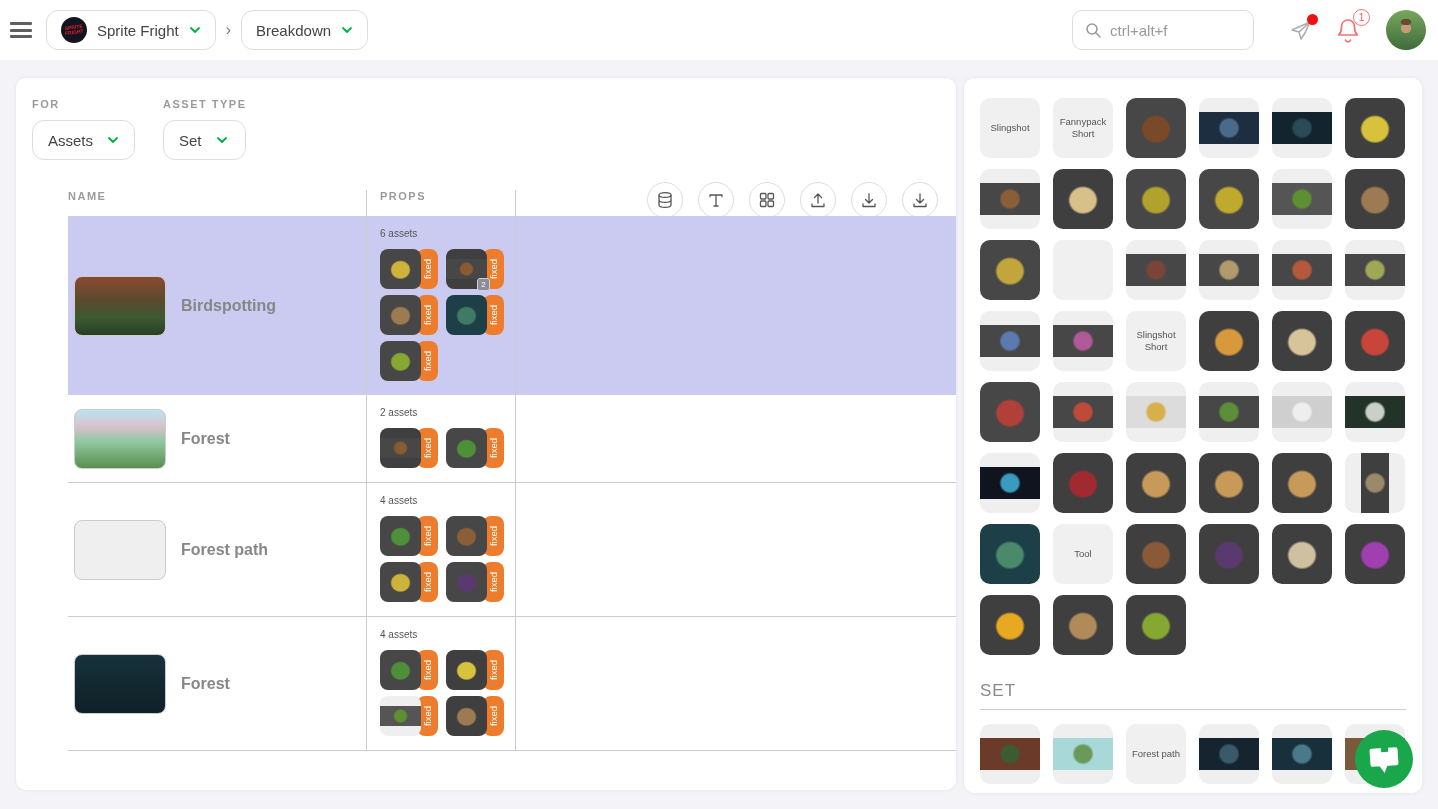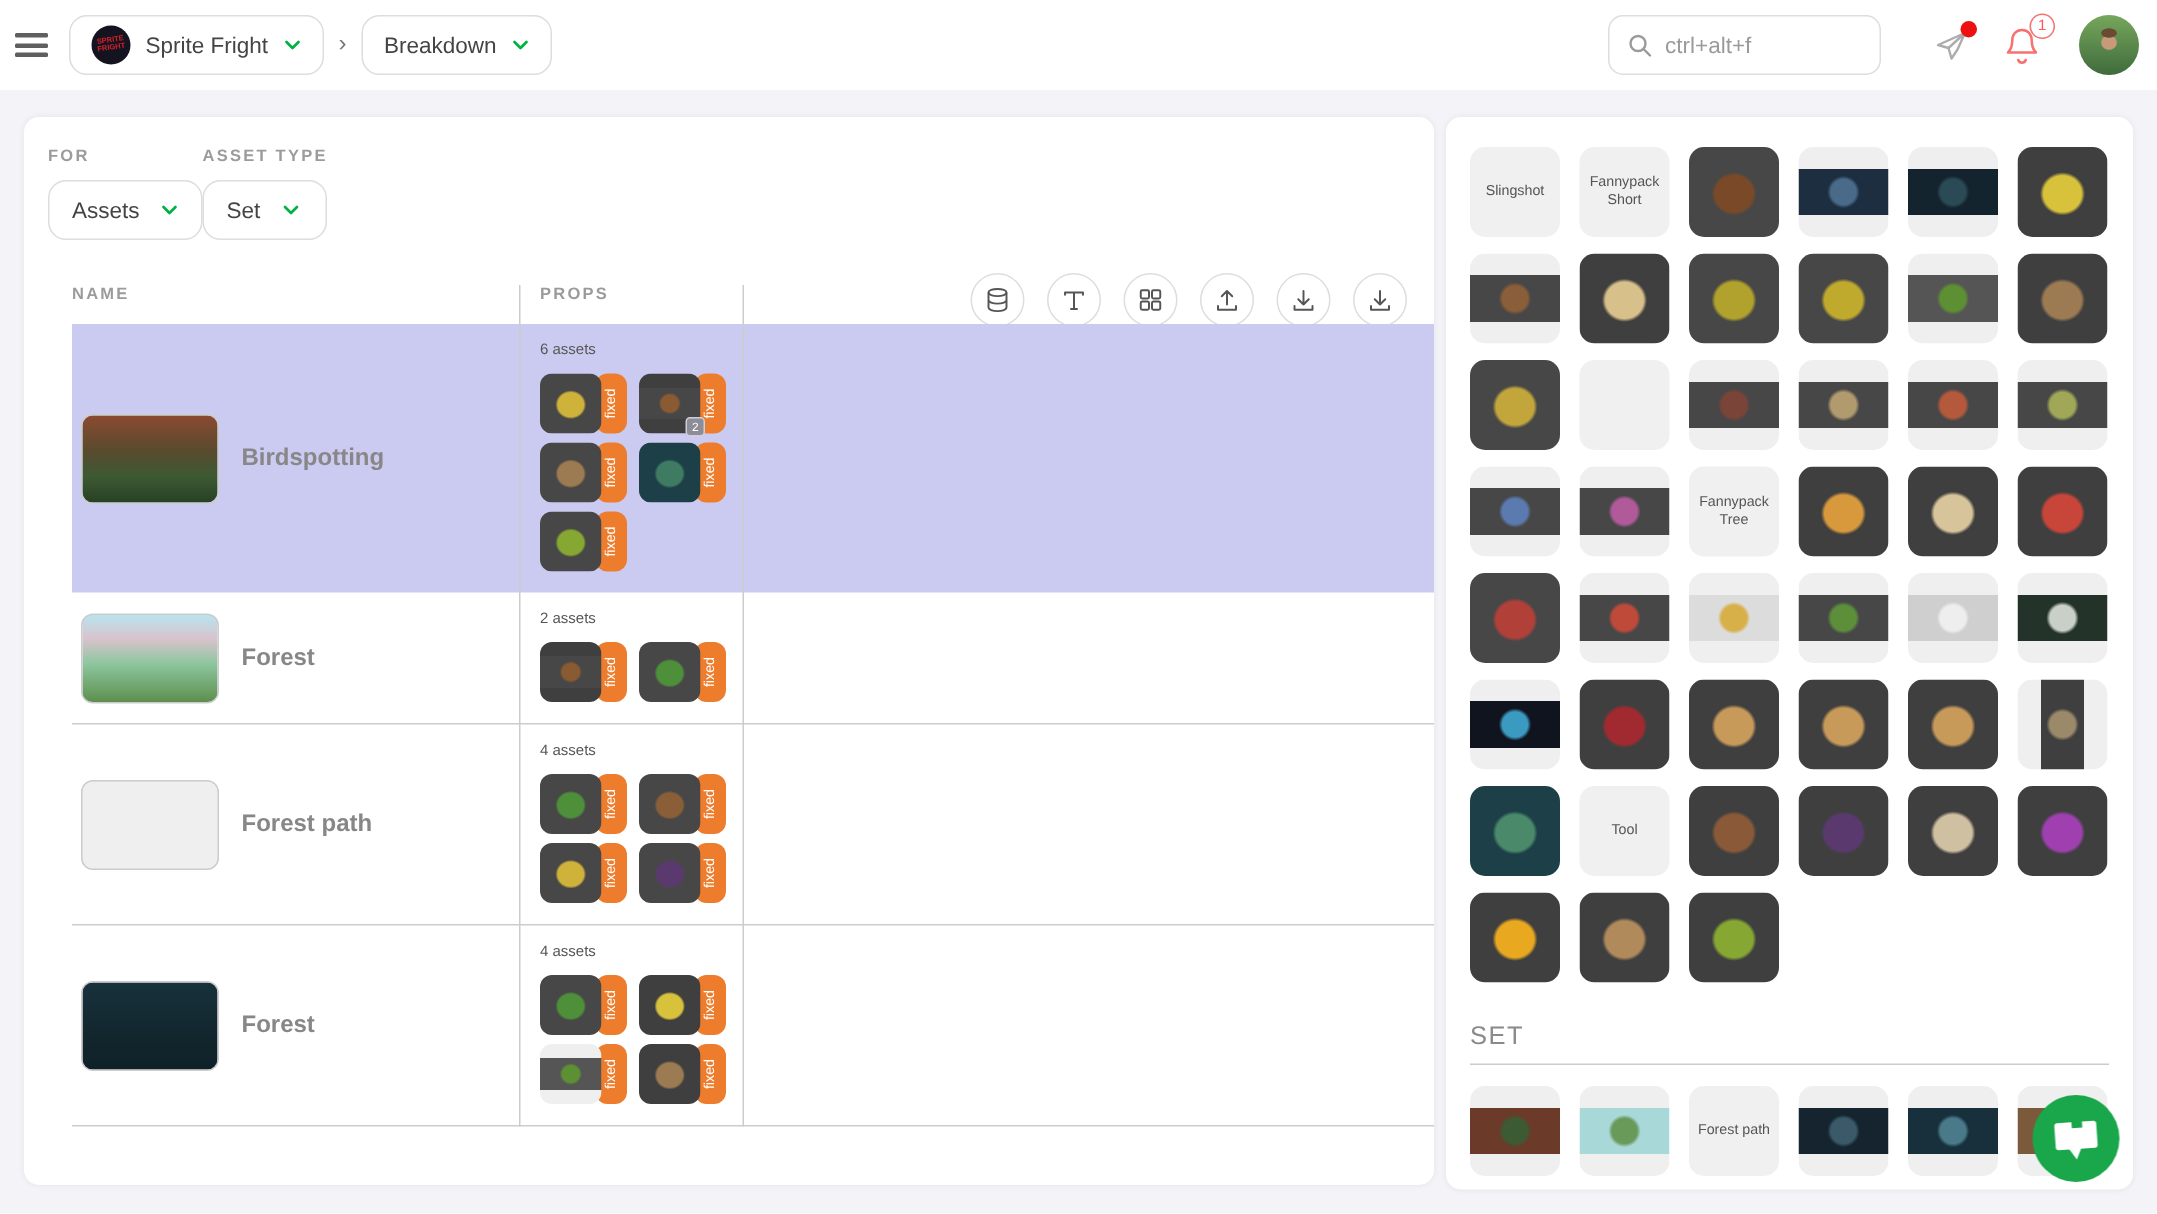--- a/index.html
+++ b/index.html
@@ -28,29 +28,29 @@
                 radial-gradient(closest-side at 50% 46%, #c89a7a 0 24%, transparent 28%),
                 linear-gradient(180deg,#76a75b,#3f6b3c); }
 
   
   .content { display:flex; gap:8px; padding:18px 16px 0 16px; }
   .panel { background:#fff; border-radius:10px; box-shadow:0 0 4px rgba(0,0,0,.07); }
   .main-panel { width:940px; height:712px; padding:20px 0 0 0; position:relative; overflow:hidden; }
   .side-panel { width:458px; height:715px; padding:20px 16px; overflow:hidden; }
 
   
-  .filters { display:flex; padding:0 16px; }
+  .filters { display:flex; gap:28px; padding:0 16px; }
   .filter-label { font-size:11px; font-weight:bold; letter-spacing:1.5px; color:#9b9b9b; margin-bottom:10px; }
   .select { display:flex; align-items:center; gap:14px; border:1px solid #ddd; border-radius:12px; height:40px; padding:0 15px; cursor:pointer; font-size:15px; color:#444; }
 
   .toolbar { position:absolute; top:104px; right:18px; display:flex; gap:15px; }
   .tool-btn { width:36px; height:36px; border:1px solid #ddd; border-radius:50%; background:#fff; display:flex; align-items:center; justify-content:center; cursor:pointer; }
 
   
-  .btable { margin-top:30px; position:relative; }
+  .btable { margin-top:30px; position:relative;margin-left:20px; }
   .thead { display:flex; padding-left:32px; height:26px; }
   .th { font-size:11px; font-weight:bold; letter-spacing:1.5px; color:#9b9b9b; }
   .col-name { width:298px; }
   .col-props { width:149px; padding-left:14px; }
   .vline { position:absolute; top:0; bottom:0; width:1px; background:#ccc; }
   .vline.v1 { left:330px; } .vline.v2 { left:479px; }
   .trow { display:flex; margin-left:32px; width:910px; border-bottom:1px solid #ccc; }
   .trow.first { border-top:0; }
   .trow.selected { background:#cbcbf2; border-bottom:0; }
   .cell-name { width:298px; display:flex; align-items:center; }
@@ -372,21 +372,21 @@
         <div class="tile" style="background: radial-gradient(closest-side at 50% 52%, rgb(156, 122, 82) 0px, rgb(156, 122, 82) 42%, transparent 50%), rgb(63, 63, 63);"></div>
         <div class="tile" style="background: radial-gradient(closest-side at 50% 52%, rgb(194, 166, 60) 0px, rgb(194, 166, 60) 42%, transparent 50%), rgb(71, 71, 71);"></div>
         <div class="tile"></div>
         <div class="tile" style="background: radial-gradient(closest-side, rgb(122, 68, 56) 0px, rgb(122, 68, 56) 28%, transparent 36%), linear-gradient(rgb(239, 239, 239) 0px, rgb(239, 239, 239) 24%, rgb(71, 71, 71) 24%, rgb(71, 71, 71) 76%, rgb(239, 239, 239) 76%);"></div>
         <div class="tile" style="background: radial-gradient(closest-side, rgb(176, 154, 110) 0px, rgb(176, 154, 110) 28%, transparent 36%), linear-gradient(rgb(239, 239, 239) 0px, rgb(239, 239, 239) 24%, rgb(71, 71, 71) 24%, rgb(71, 71, 71) 76%, rgb(239, 239, 239) 76%);"></div>
         <div class="tile" style="background: radial-gradient(closest-side, rgb(181, 89, 60) 0px, rgb(181, 89, 60) 28%, transparent 36%), linear-gradient(rgb(239, 239, 239) 0px, rgb(239, 239, 239) 24%, rgb(71, 71, 71) 24%, rgb(71, 71, 71) 76%, rgb(239, 239, 239) 76%);"></div>
         <div class="tile" style="background: radial-gradient(closest-side, rgb(160, 168, 88) 0px, rgb(160, 168, 88) 28%, transparent 36%), linear-gradient(rgb(239, 239, 239) 0px, rgb(239, 239, 239) 24%, rgb(71, 71, 71) 24%, rgb(71, 71, 71) 76%, rgb(239, 239, 239) 76%);"></div>
         <div class="tile" style="background: radial-gradient(closest-side, rgb(90, 122, 176) 0px, rgb(90, 122, 176) 28%, transparent 36%), linear-gradient(rgb(239, 239, 239) 0px, rgb(239, 239, 239) 24%, rgb(71, 71, 71) 24%, rgb(71, 71, 71) 76%, rgb(239, 239, 239) 76%);"></div>
         <div class="tile" style="background: radial-gradient(closest-side, rgb(176, 90, 154) 0px, rgb(176, 90, 154) 28%, transparent 36%), linear-gradient(rgb(239, 239, 239) 0px, rgb(239, 239, 239) 24%, rgb(71, 71, 71) 24%, rgb(71, 71, 71) 76%, rgb(239, 239, 239) 76%);"></div>
         <div class="tile">
-          <span>Fannypack Tree</span>
+          <span>Slingshot Short</span>
         </div>
         <div class="tile" style="background: radial-gradient(closest-side at 50% 52%, rgb(216, 153, 60) 0px, rgb(216, 153, 60) 42%, transparent 50%), rgb(63, 63, 63);"></div>
         <div class="tile" style="background: radial-gradient(closest-side at 50% 52%, rgb(216, 196, 154) 0px, rgb(216, 196, 154) 42%, transparent 50%), rgb(63, 63, 63);"></div>
         <div class="tile" style="background: radial-gradient(closest-side at 50% 52%, rgb(200, 69, 58) 0px, rgb(200, 69, 58) 42%, transparent 50%), rgb(63, 63, 63);"></div>
         <div class="tile" style="background: radial-gradient(closest-side at 50% 52%, rgb(176, 64, 56) 0px, rgb(176, 64, 56) 42%, transparent 50%), rgb(71, 71, 71);"></div>
         <div class="tile" style="background: radial-gradient(closest-side, rgb(192, 74, 58) 0px, rgb(192, 74, 58) 28%, transparent 36%), linear-gradient(rgb(239, 239, 239) 0px, rgb(239, 239, 239) 24%, rgb(71, 71, 71) 24%, rgb(71, 71, 71) 76%, rgb(239, 239, 239) 76%);"></div>
         <div class="tile" style="background: radial-gradient(closest-side, rgb(216, 176, 74) 0px, rgb(216, 176, 74) 28%, transparent 36%), linear-gradient(rgb(239, 239, 239) 0px, rgb(239, 239, 239) 24%, rgb(220, 220, 220) 24%, rgb(220, 220, 220) 76%, rgb(239, 239, 239) 76%);"></div>
         <div class="tile" style="background: radial-gradient(closest-side, rgb(93, 143, 58) 0px, rgb(93, 143, 58) 28%, transparent 36%), linear-gradient(rgb(239, 239, 239) 0px, rgb(239, 239, 239) 24%, rgb(71, 71, 71) 24%, rgb(71, 71, 71) 76%, rgb(239, 239, 239) 76%);"></div>
         <div class="tile" style="background: radial-gradient(closest-side, rgb(238, 238, 238) 0px, rgb(238, 238, 238) 28%, transparent 36%), linear-gradient(rgb(239, 239, 239) 0px, rgb(239, 239, 239) 24%, rgb(207, 207, 207) 24%, rgb(207, 207, 207) 76%, rgb(239, 239, 239) 76%);"></div>
         <div class="tile" style="background: radial-gradient(closest-side, rgb(200, 208, 200) 0px, rgb(200, 208, 200) 28%, transparent 36%), linear-gradient(rgb(239, 239, 239) 0px, rgb(239, 239, 239) 24%, rgb(35, 51, 42) 24%, rgb(35, 51, 42) 76%, rgb(239, 239, 239) 76%);"></div>

